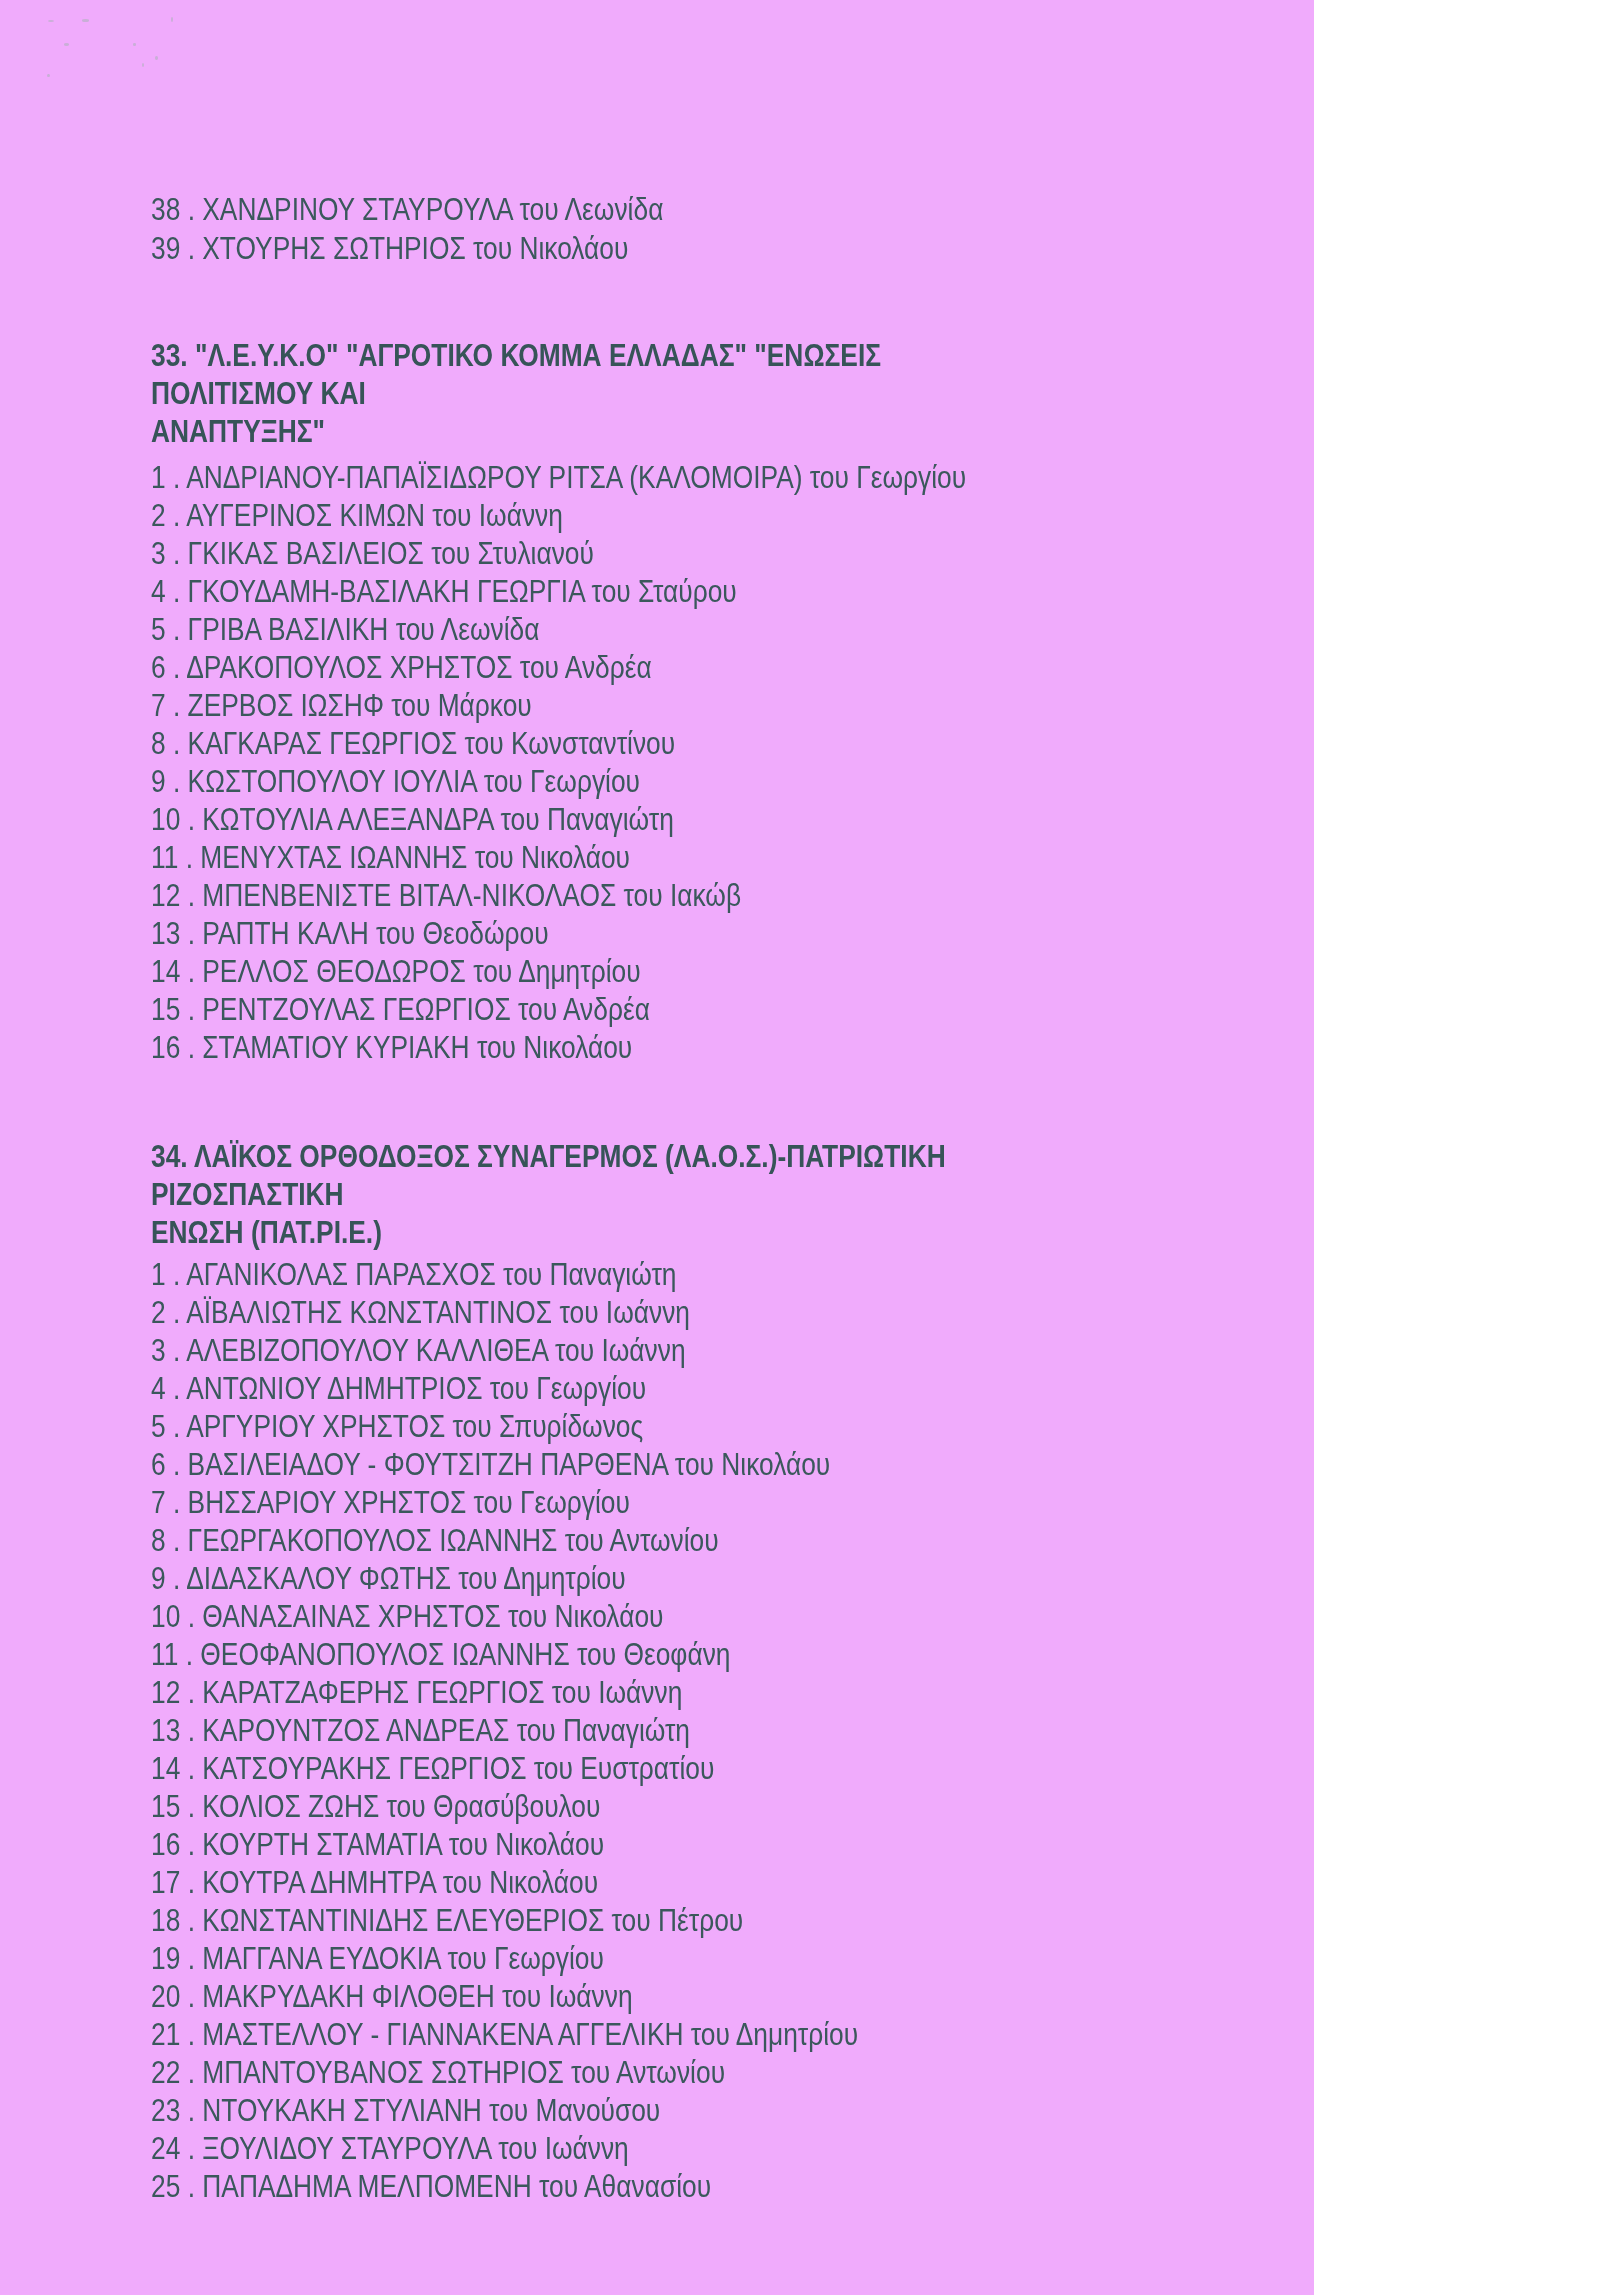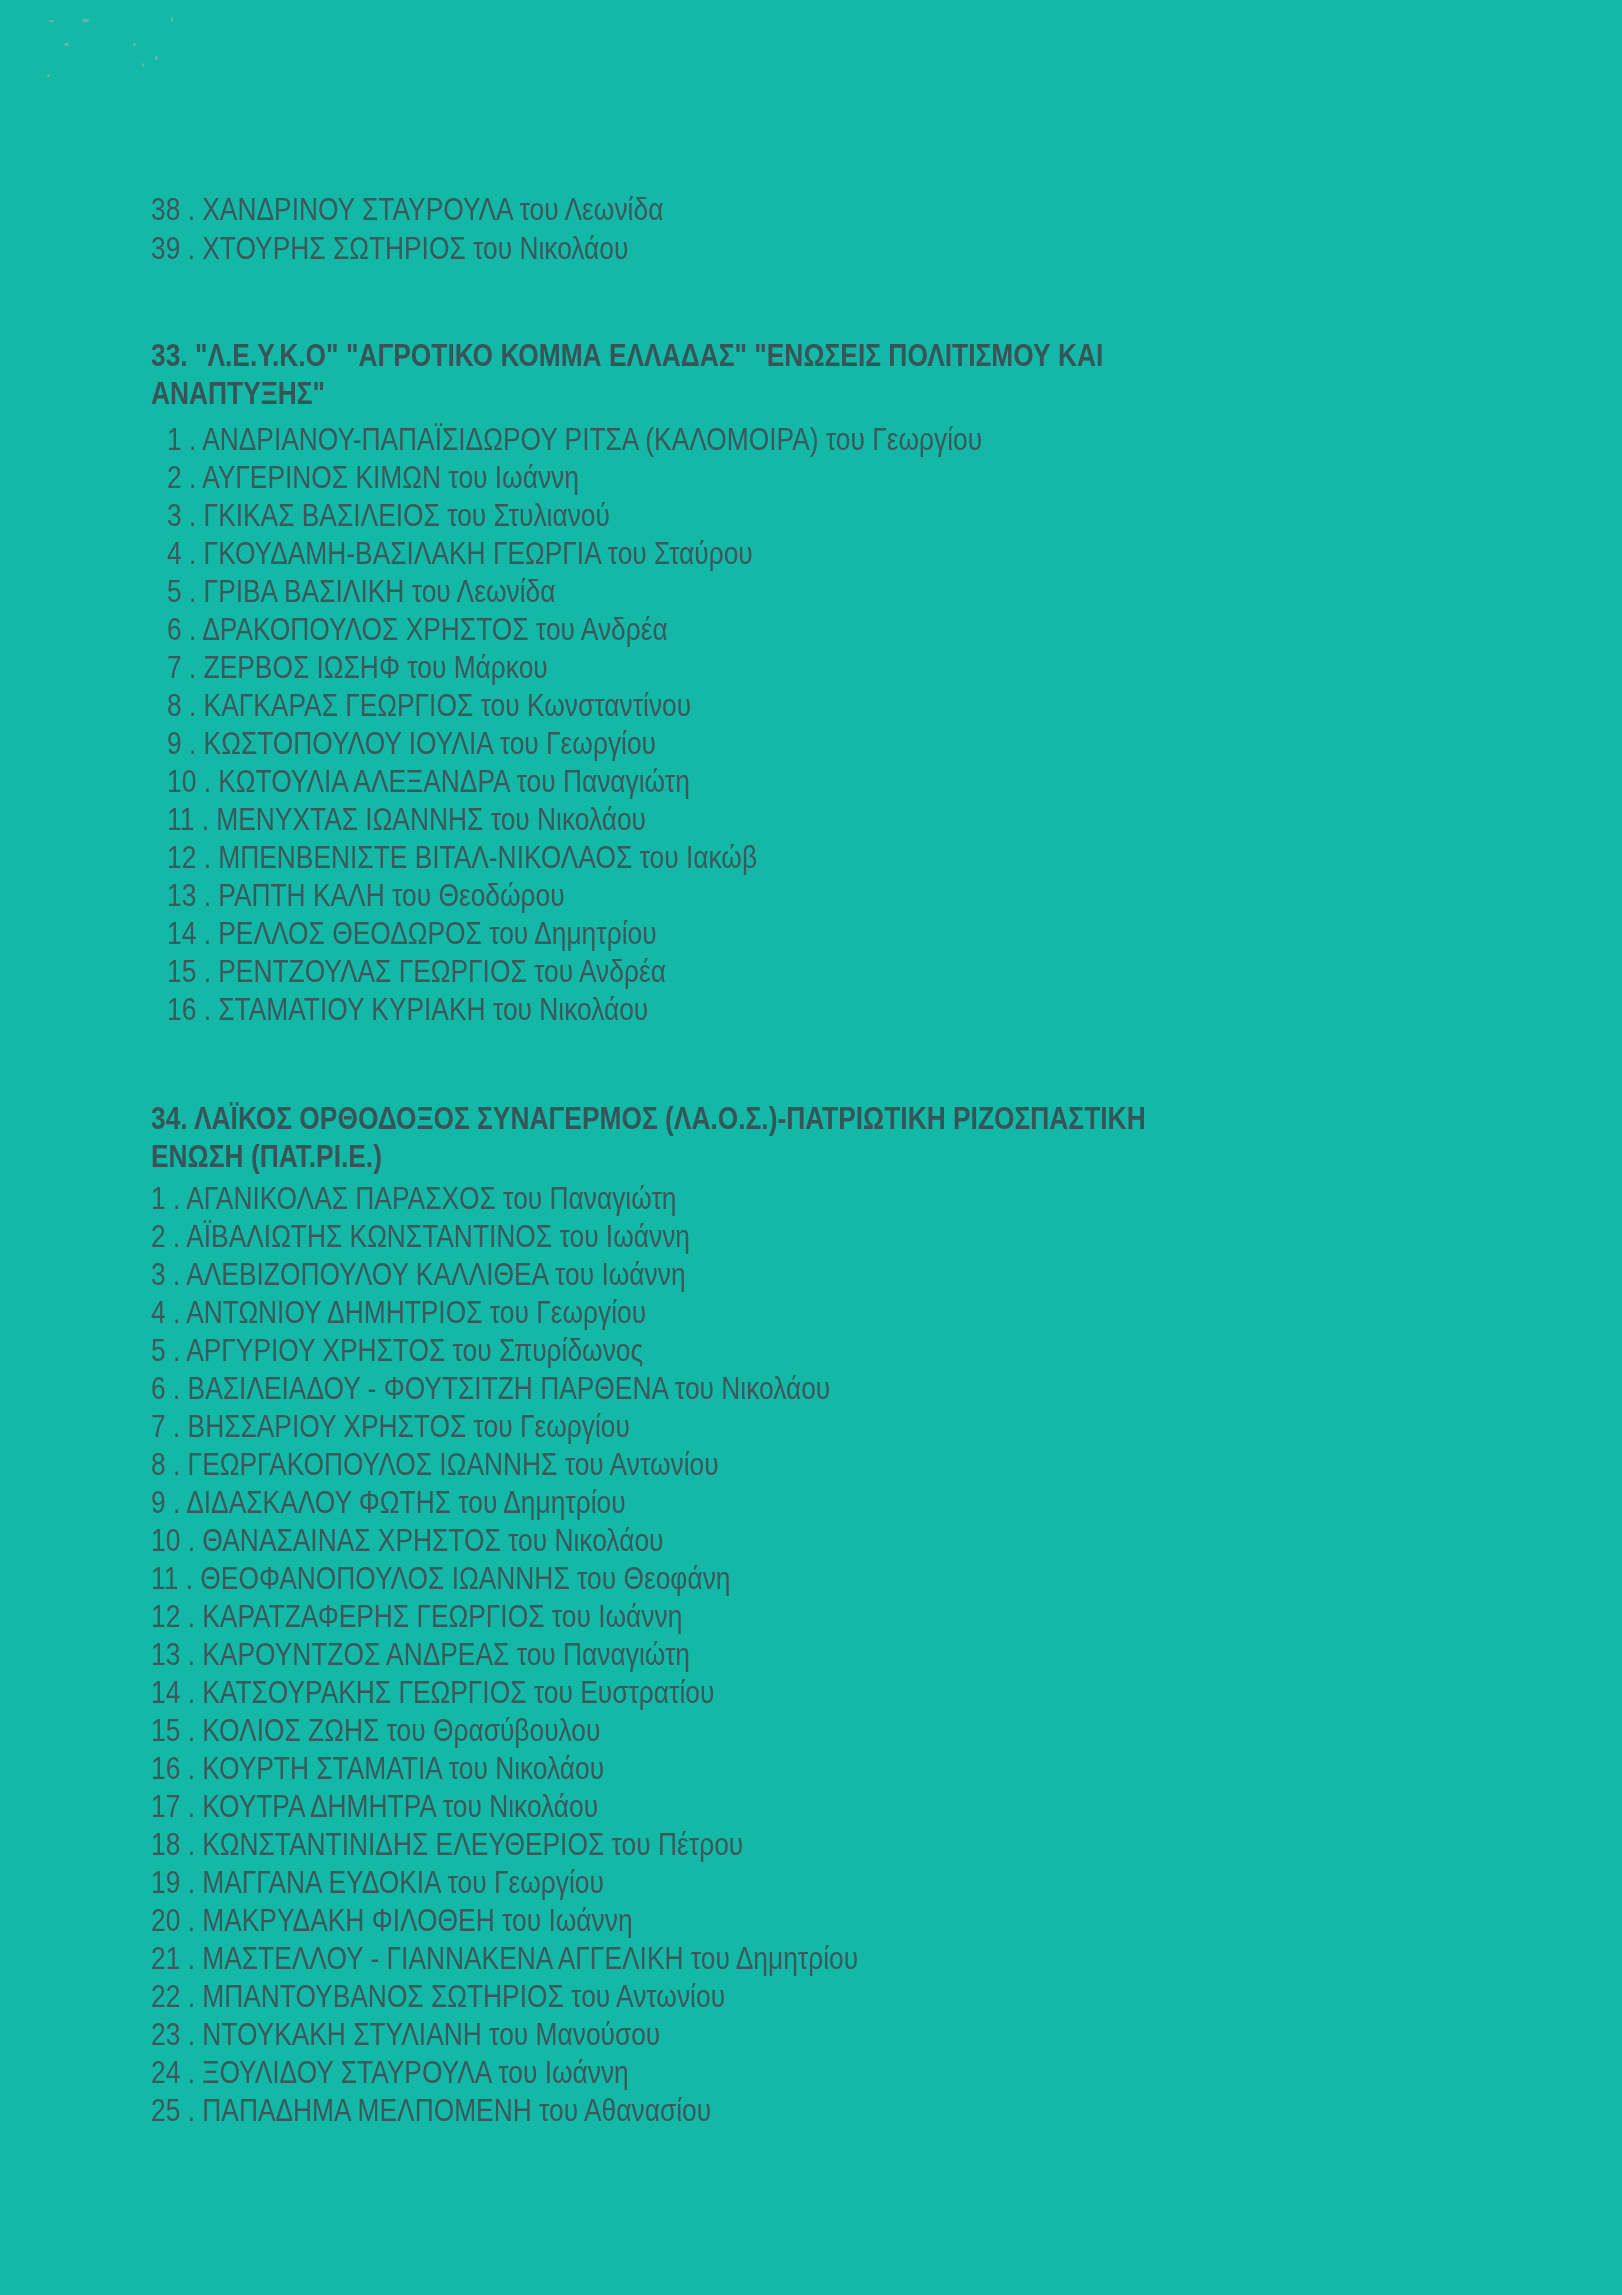--- a/index.html
+++ b/index.html
@@ -2,23 +2,23 @@
 <html lang="el" style="font-size:10.5px"><head>
 <meta charset="utf-8">
 <style>
   html, body {
     margin: 0;
     padding: 0;
     background: #ffffff;
   }
   .page {
     position: relative;
-    width: 1622px;
+    width: 1314px;
     height: 2295px;
-    background: #14b8a6;
+    background: #f0abfc;
     overflow: hidden;
     font-family: "Liberation Sans", "DejaVu Sans", sans-serif;
     color: #3b585c;
   }
   .content {
     padding: 190px 105px 0 151px;
   }
   
   .line {
     font-size: 31px;
@@ -33,21 +33,21 @@
     margin: 0;
     font-size: 31px;
     line-height: 38px;
     font-weight: bold;
     white-space: pre-line;      
     transform: scaleX(0.85);
     transform-origin: 0 0;
     color: #375458;
   }
   .section-33 .party-title { margin-top: 69px; }
-  .section-33 .list        { margin-top: 7.9px; margin-left: 16px;  }
+  .section-33 .list        { margin-top: 7.9px;  }
   .section-34 .party-title { margin-top: 71px; }
   .section-34 .list        { margin-top: 4.6px;   }
   
   .speck {
     position: absolute;
     background: #a9b2b8;
     border-radius: 50%;
     opacity: 0.55;
   }
 </style>

